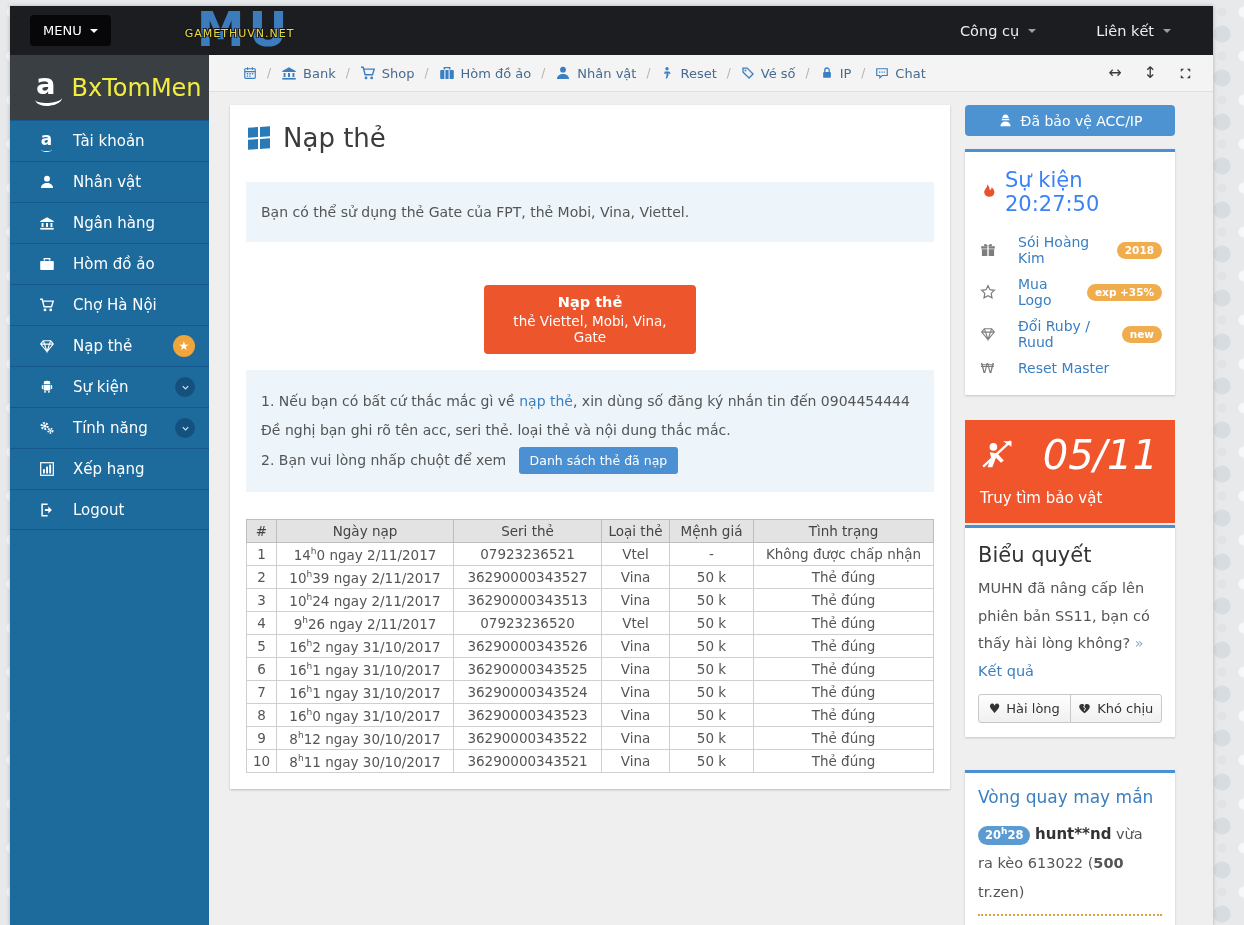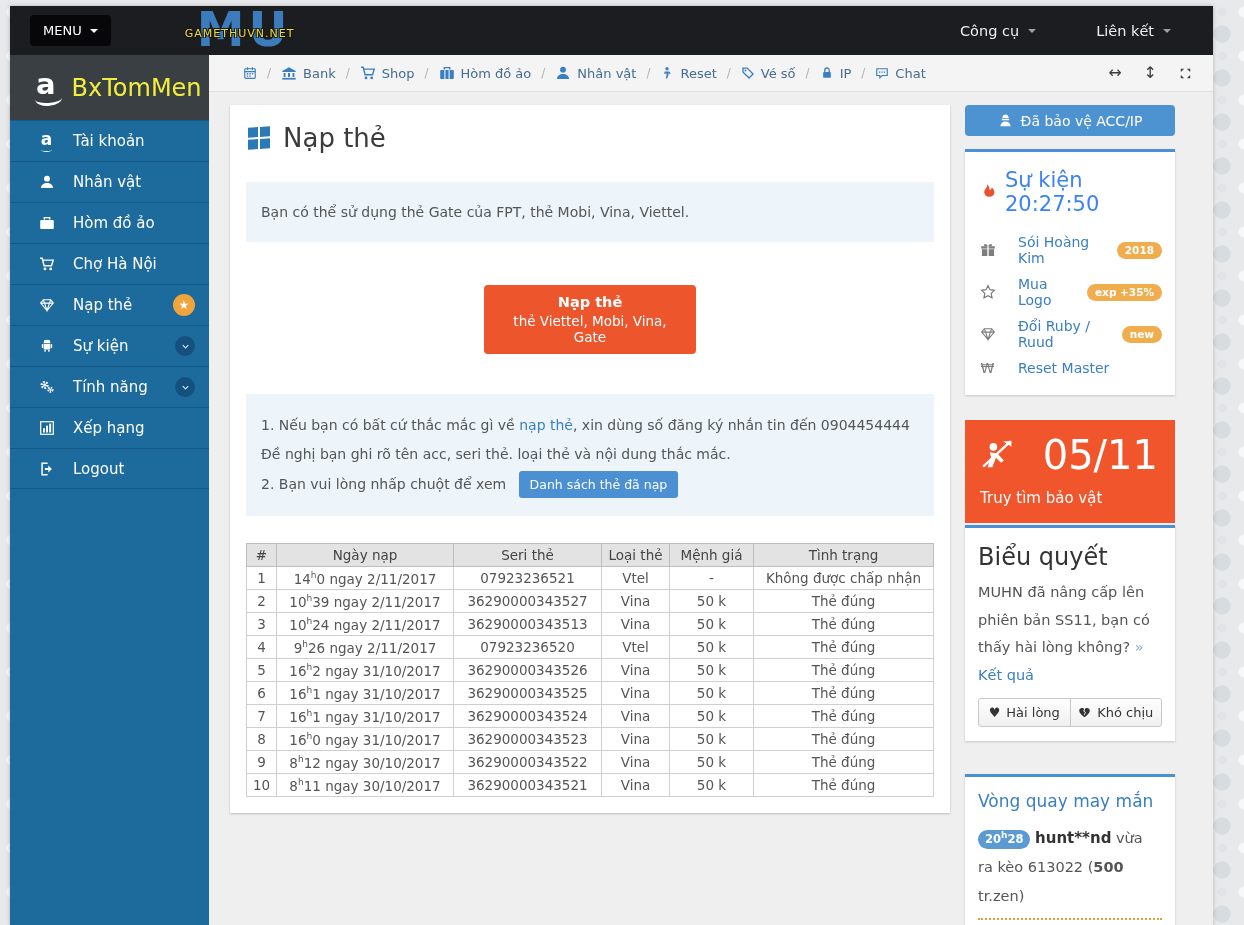--- a/index.html
+++ b/index.html
@@ -70,21 +70,21 @@
   .page-title { display:flex; align-items:center; gap:13px; font-size:26px; color:#3b3b3b;
     font-weight:normal; padding:4px 2px 0; }
   .win-icon { width:22px; height:22px; display:grid; grid-template-columns:1fr 1fr;
     grid-template-rows:1fr 1fr; gap:2px; transform:skewY(-4deg); }
   .win-icon i { background:#2b7ab8; }
   .note-box { background:#edf5fa; margin-top:29px; padding:22px 15px; font-size:14px; color:#555; }
   .btn-orange { display:block; margin:43px auto 0; background:#ed562c; border:none; cursor:pointer;
     color:#fff; text-align:center; padding:9px 16px; border-radius:4px; width:212px; font-family:inherit; }
   .btn-orange .l1 { font-weight:bold; font-size:14.5px; }
   .btn-orange .l2 { font-size:13.5px; margin-top:3px; }
-  .inst-box { background:#edf5fa; margin-top:40px; padding:17px 15px; font-size:14px;
+  .inst-box { background:#edf5fa; margin-top:16px; padding:17px 15px; font-size:14px;
     color:#555; line-height:2.1; }
   .link { color:#3a7fc1; text-decoration:none; cursor:pointer; }
   .btn-blue-sm { background:#4a90d2; color:#fff; font-size:12.5px; padding:6px 11px; border-radius:3px;
     border:none; margin-left:8px; font-family:inherit; cursor:pointer; }
   table.recharge { border-collapse:collapse; width:100%; margin-top:27px; font-size:13.5px;
     color:#555; text-align:center; }
   table.recharge th { background:#e3e3e3; border:1px solid #bdbdbd; font-weight:normal;
     color:#444; padding:3px 4px; }
   table.recharge td { border:1px solid #cfcfcf; padding:2px 4px; height:23px; }
   sup { font-size:9px; }
@@ -98,24 +98,24 @@
     padding:10px 13px 14px; flex:none; }
   .ev-card { margin-top:13px; }
   .ev-title { font-size:21px; color:#3b82f6; display:flex; align-items:center; gap:9px; margin:6px 0 13px; }
   .ev-item { display:flex; align-items:center; gap:21px; font-size:14px; padding:5px 0; cursor:pointer; }
   .ev-item .icn { color:#7d7d7d; width:19px; text-align:center; flex:none; }
   .ev-item .lbl { color:#3a7fc1; }
   .pill-badge { background:#f0ad4e; color:#fff; font-size:10.5px; font-weight:bold;
     border-radius:9px; padding:2.5px 8px; white-space:nowrap; }
   .treasure { margin-top:25px; background:#f1552c; color:#fff; padding:13px 15px 16px; flex:none; cursor:pointer; }
   .treasure-top { display:flex; align-items:center; }
-  .t-date { font-size:40px; margin-left:auto; padding-right:2px; line-height:1.1; }
+  .t-date { font-size:40px; margin-left:auto; padding-right:2px; line-height:1.1;font-style:italic; }
   .t-label { font-size:15px; margin-top:12px; }
   .poll-card { margin-top:2px; }
-  .poll-title { font-size:24px; color:#333; font-weight:normal; margin:5px 0 8px; }
+  .poll-title { font-size:21px; color:#333; font-weight:normal; margin:5px 0 8px; }
   .poll-text { font-size:14.5px; color:#555; line-height:1.9; }
   .guillemet { color:#8fa8bd; }
   .poll-btns { display:flex; margin-top:9px; }
   .btn-default { flex:1; background:linear-gradient(#fefefe,#f0f0f0); border:1px solid #c8c8c8;
     font-size:13px; color:#333; padding:6px 2px; display:flex; align-items:center; justify-content:center;
     gap:6px; font-family:inherit; cursor:pointer; }
   .btn-default:first-child { border-radius:3px 0 0 3px; }
   .btn-default:last-child { border-radius:0 3px 3px 0; margin-left:-1px; }
   .lucky-card { margin-top:33px; flex:1; }
   .lucky-title { color:#3a7fc1; font-size:17px; font-weight:normal; margin:4px 0 12px; cursor:pointer; }
@@ -170,20 +170,30 @@
             <span>Tài khoản</span>
           </div>
           <div class="side-item">
             <span class="icn">
               <svg width="16" height="16" viewBox="0 0 16 16" fill="currentColor">
                 <circle cx="8" cy="4.7" r="2.9"></circle>
                 <path d="M1.9 14c.3-3.1 2.9-4.9 6.1-4.9s5.8 1.8 6.1 4.9z"></path>
               </svg>
             </span>
             <span>Nhân vật</span>
+          </div>
+          <div class="side-item">
+            <span class="icn">
+              <svg width="16" height="16" viewBox="0 0 16 16" fill="currentColor">
+                <path d="M1.3 6L8 2.3 14.7 6v1.1H1.3z"></path>
+                <path d="M2.6 8h1.9v4H2.6zM7 8h2v4H7zM11.5 8h1.9v4h-1.9z"></path>
+                <path d="M1.3 12.9h13.4v1.7H1.3z"></path>
+              </svg>
+            </span>
+            <span>Ngân hàng</span>
           </div>
           <div class="side-item">
             <span class="icn">
               <svg width="16" height="16" viewBox="0 0 16 16" fill="currentColor">
                 <path d="M6.1 4.4V3.3h3.8v1.1h1.5V2.1H4.6v2.3z"></path>
                 <rect x="1.2" y="4.9" width="13.6" height="9.1" rx="1"></rect>
                 <path stroke="#fff" stroke-width="1" d="M5.9 4.9v9.1M10.1 4.9v9.1" fill="none"></path>
               </svg>
             </span>
             <span>Hòm đồ ảo</span>

